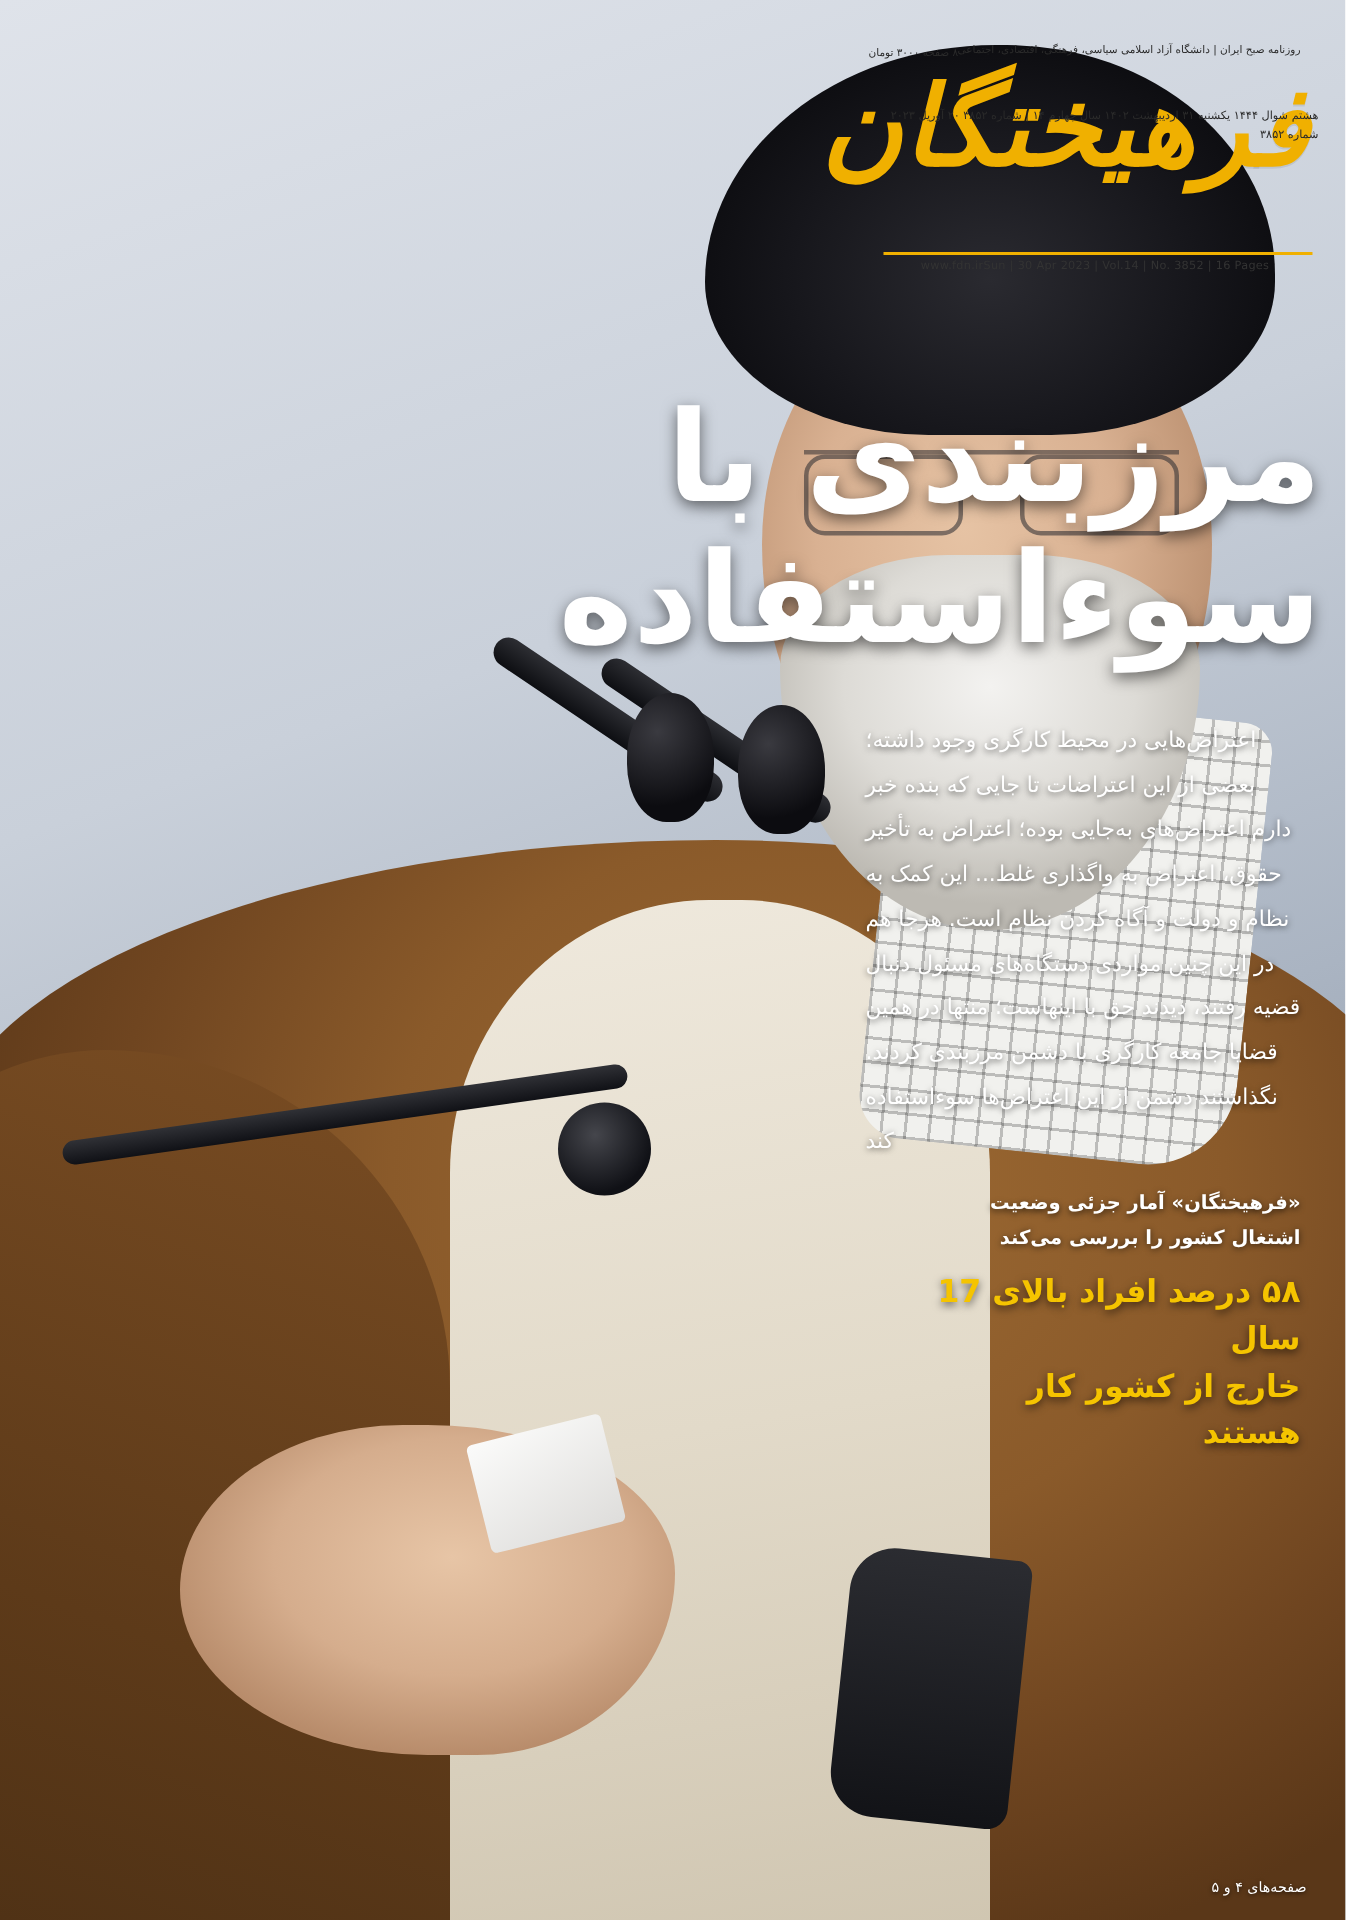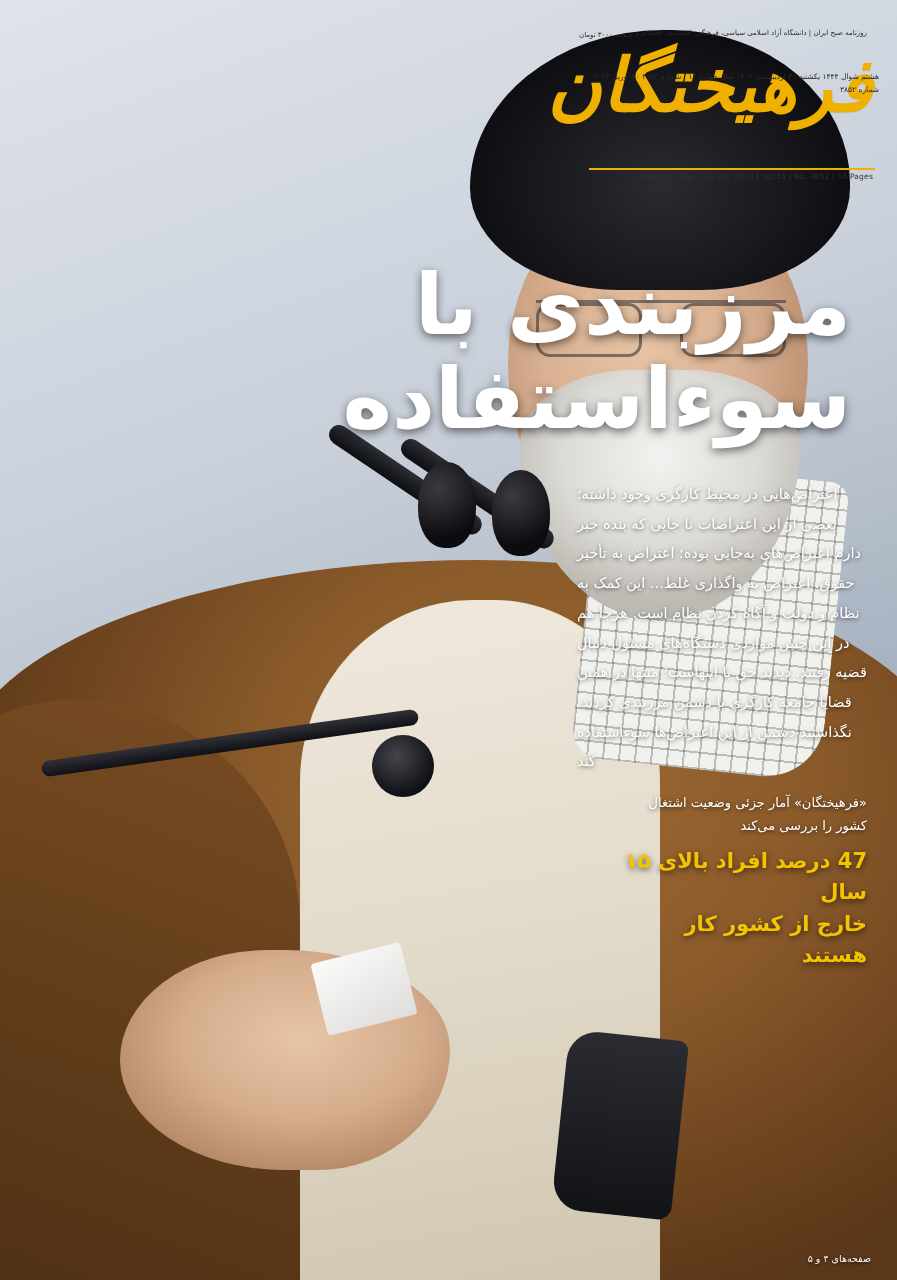--- a/index.html
+++ b/index.html
@@ -232,21 +232,21 @@
     width: 286px;
     height: 2px;
     background: #f0b000;
   }
   .masthead-meta {
     position: absolute;
     top: 150px;
     right: 6px;
     width: 286px;
     display: flex;
-    justify-content: flex-end;
+    justify-content: center;
     direction: ltr;
     font-size: 7.5px;
     color: #333;
     letter-spacing: .2px;
   }
   
   .kicker {
     position: absolute;
     top: 222px;
     right: 38px;
@@ -254,21 +254,21 @@
     text-align: right;
     color: #f3c200;
     font-size: 17px;
     font-weight: bold;
     direction: rtl;
     text-shadow: 0 1px 3px rgba(0,0,0,.55);
   }
   .headline {
     position: absolute;
     top: 258px;
-    right: 46px;
+    right: 16px;
     width: 440px;
     text-align: right;
     direction: rtl;
     color: #ffffff;
     font-weight: bold;
     font-size: 84px;
     line-height: 1.12;
     letter-spacing: -1px;
     text-shadow: 0 3px 10px rgba(0,0,0,.55);
   }
@@ -292,20 +292,21 @@
     right: 30px;
     width: 250px;
     direction: rtl;
     text-align: right;
   }
   .secondary-intro {
     color: #ffffff;
     font-size: 13px;
     line-height: 1.75;
     text-shadow: 0 1px 4px rgba(0,0,0,.65);
+    font-weight: bold;
   }
   .secondary-title {
     margin-top: 8px;
     color: #f5c400;
     font-size: 21px;
     font-weight: bold;
     line-height: 1.5;
     text-shadow: 0 2px 6px rgba(0,0,0,.6);
   }
   
@@ -366,20 +367,20 @@
 
   <div class="headline">
     <span class="l1">مرزبندی با</span>
     <span class="l2">سوءاستفاده</span>
   </div>
   <div class="lede">اعتراض‌هایی در محیط کارگری وجود داشته؛ بعضی از این اعتراضات تا جایی که بنده خبر دارم اعتراض‌های به‌جایی بوده؛ اعتراض به تأخیر حقوق، اعتراض به واگذاری غلط... این کمک به نظام و دولت و آگاه کردن نظام است. هرجا هم در این چنین مواردی دستگاه‌های مسئول دنبال قضیه رفتند، دیدند حق با اینهاست؛ منتها در همین قضایا جامعه کارگری با دشمن مرزبندی کردند. نگذاشتند دشمن از این اعتراض‌ها سوءاستفاده کند</div>
 
   <div class="secondary">
     <div class="secondary-intro">«فرهیختگان» آمار جزئی وضعیت اشتغال کشور را بررسی می‌کند</div>
     <div class="secondary-title">
-      <div>47 درصد افراد بالای ۱۵ سال</div>
+      <div>۵۸ درصد افراد بالای 17 سال</div>
       <div>خارج از کشور کار هستند</div>
     </div>
   </div>
 
   <div class="page-ref">صفحه‌های ۴ و ۵</div>
 
 </div>
 
 </body></html>

